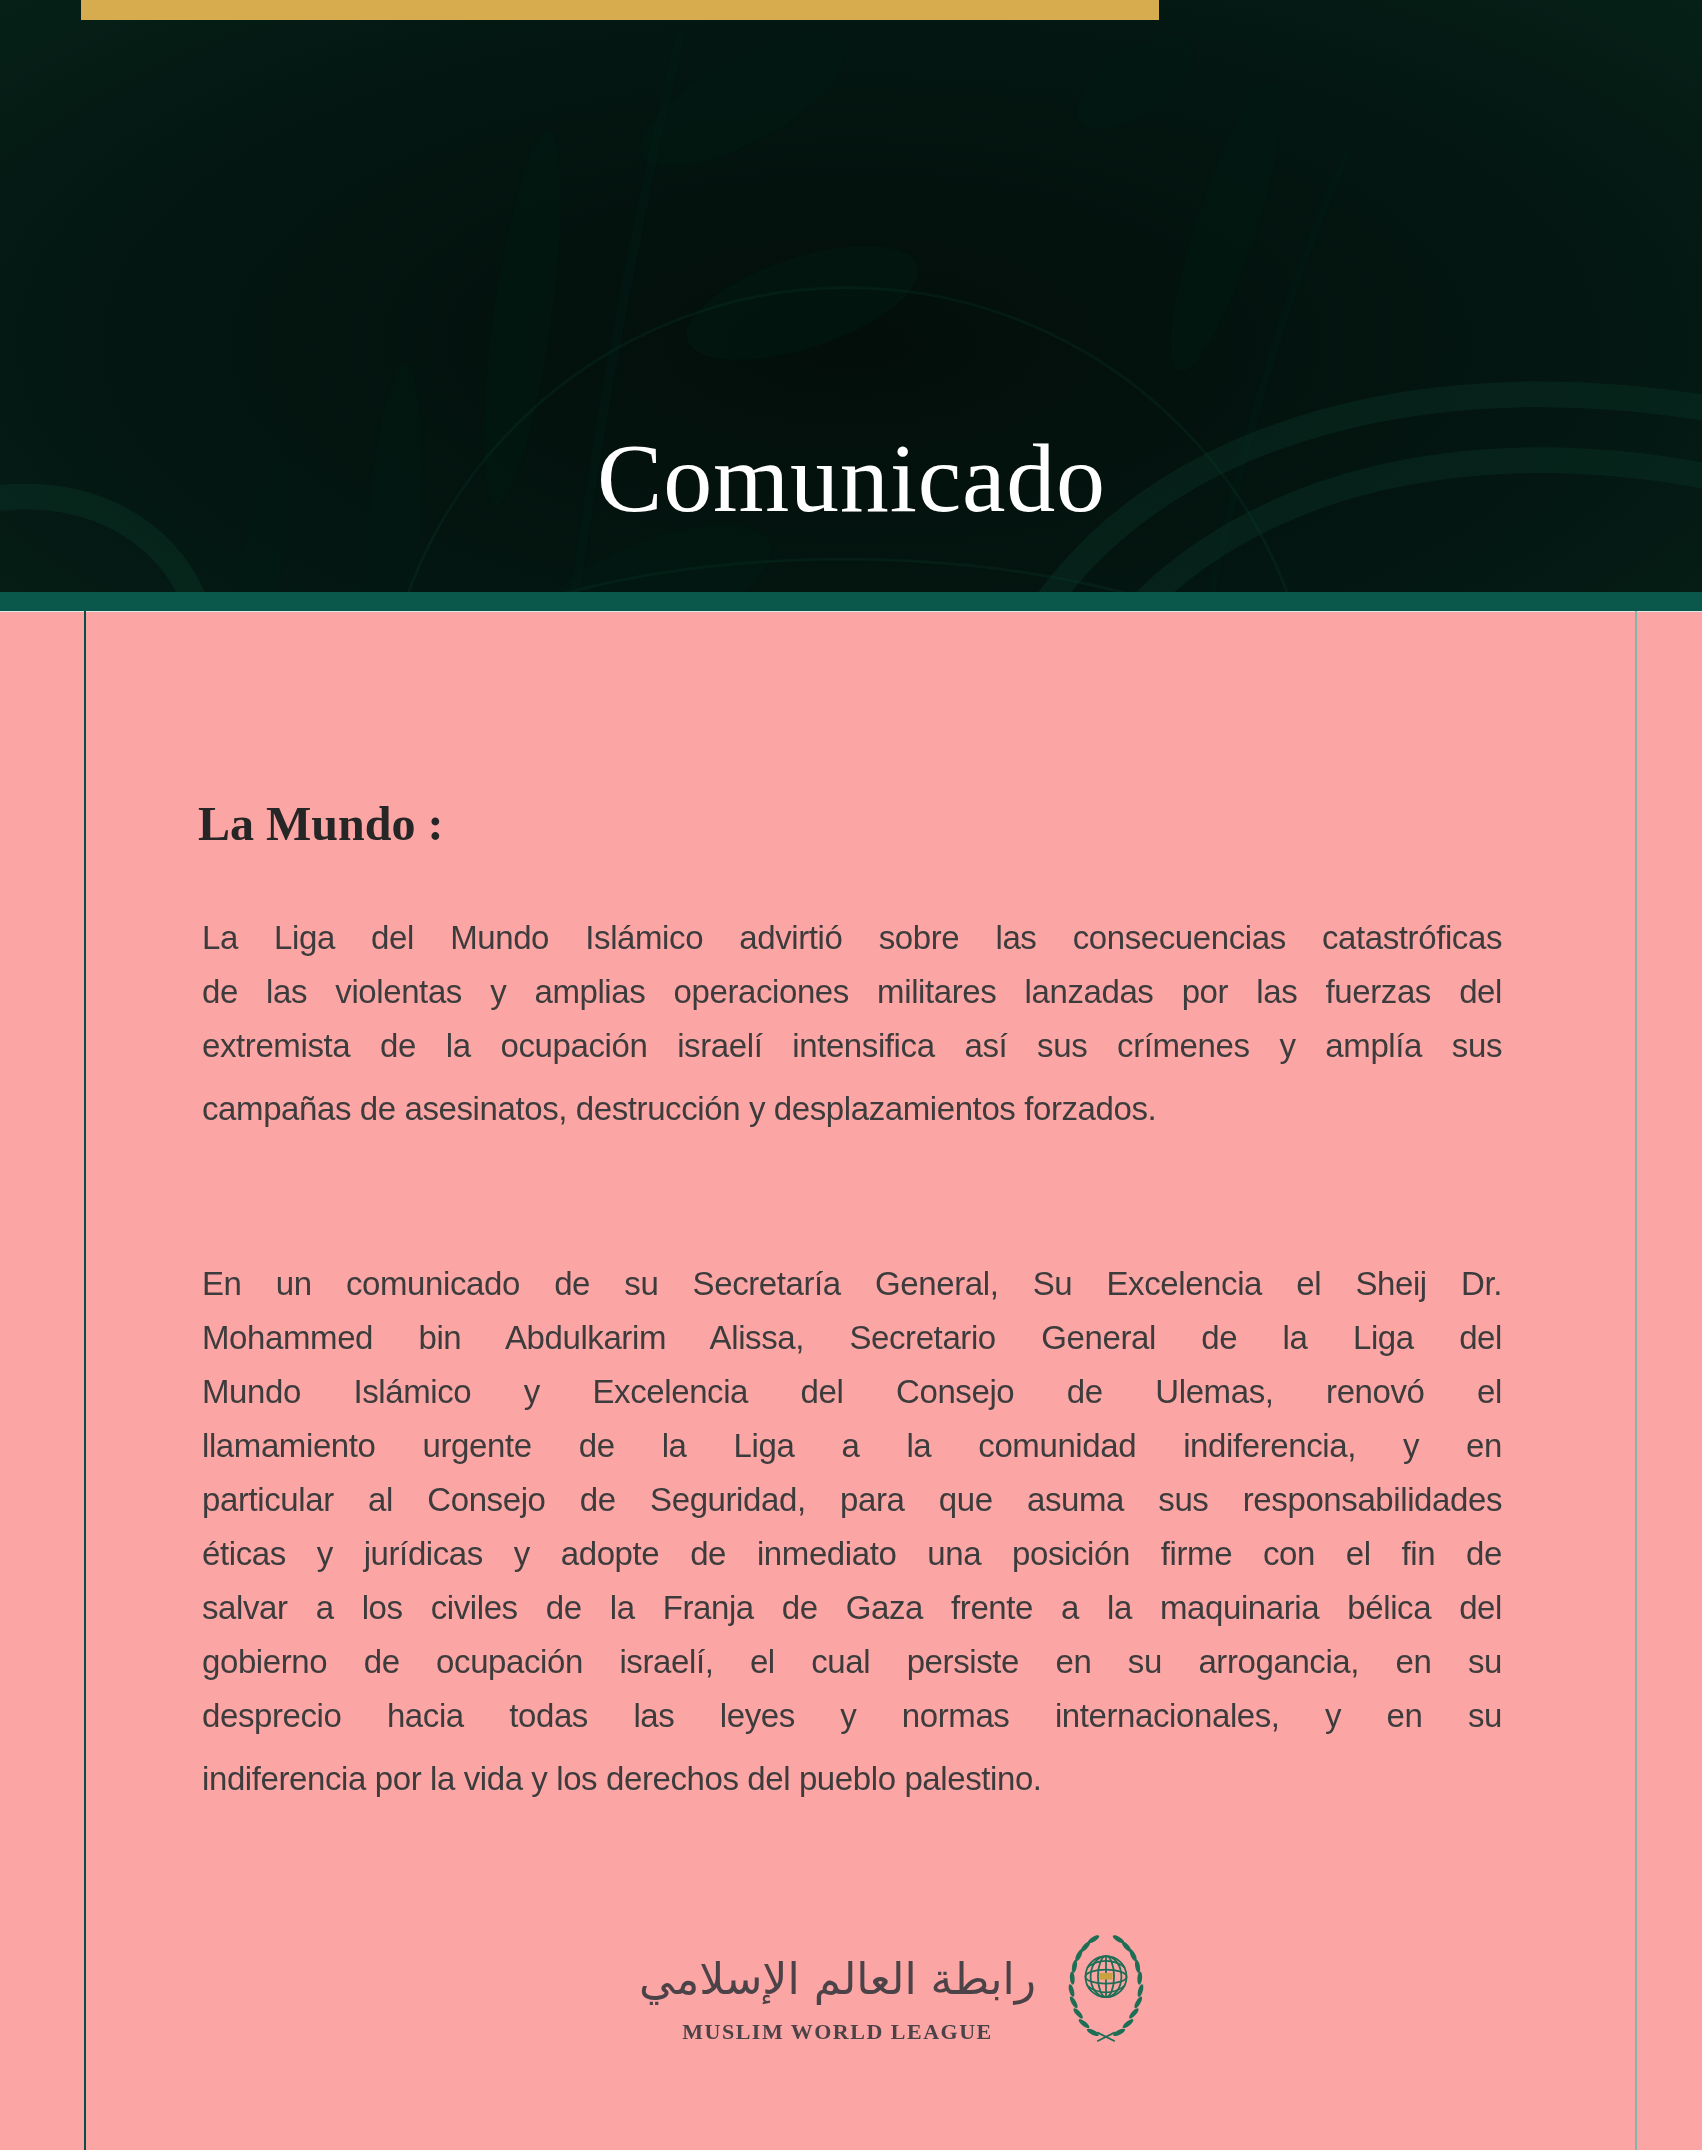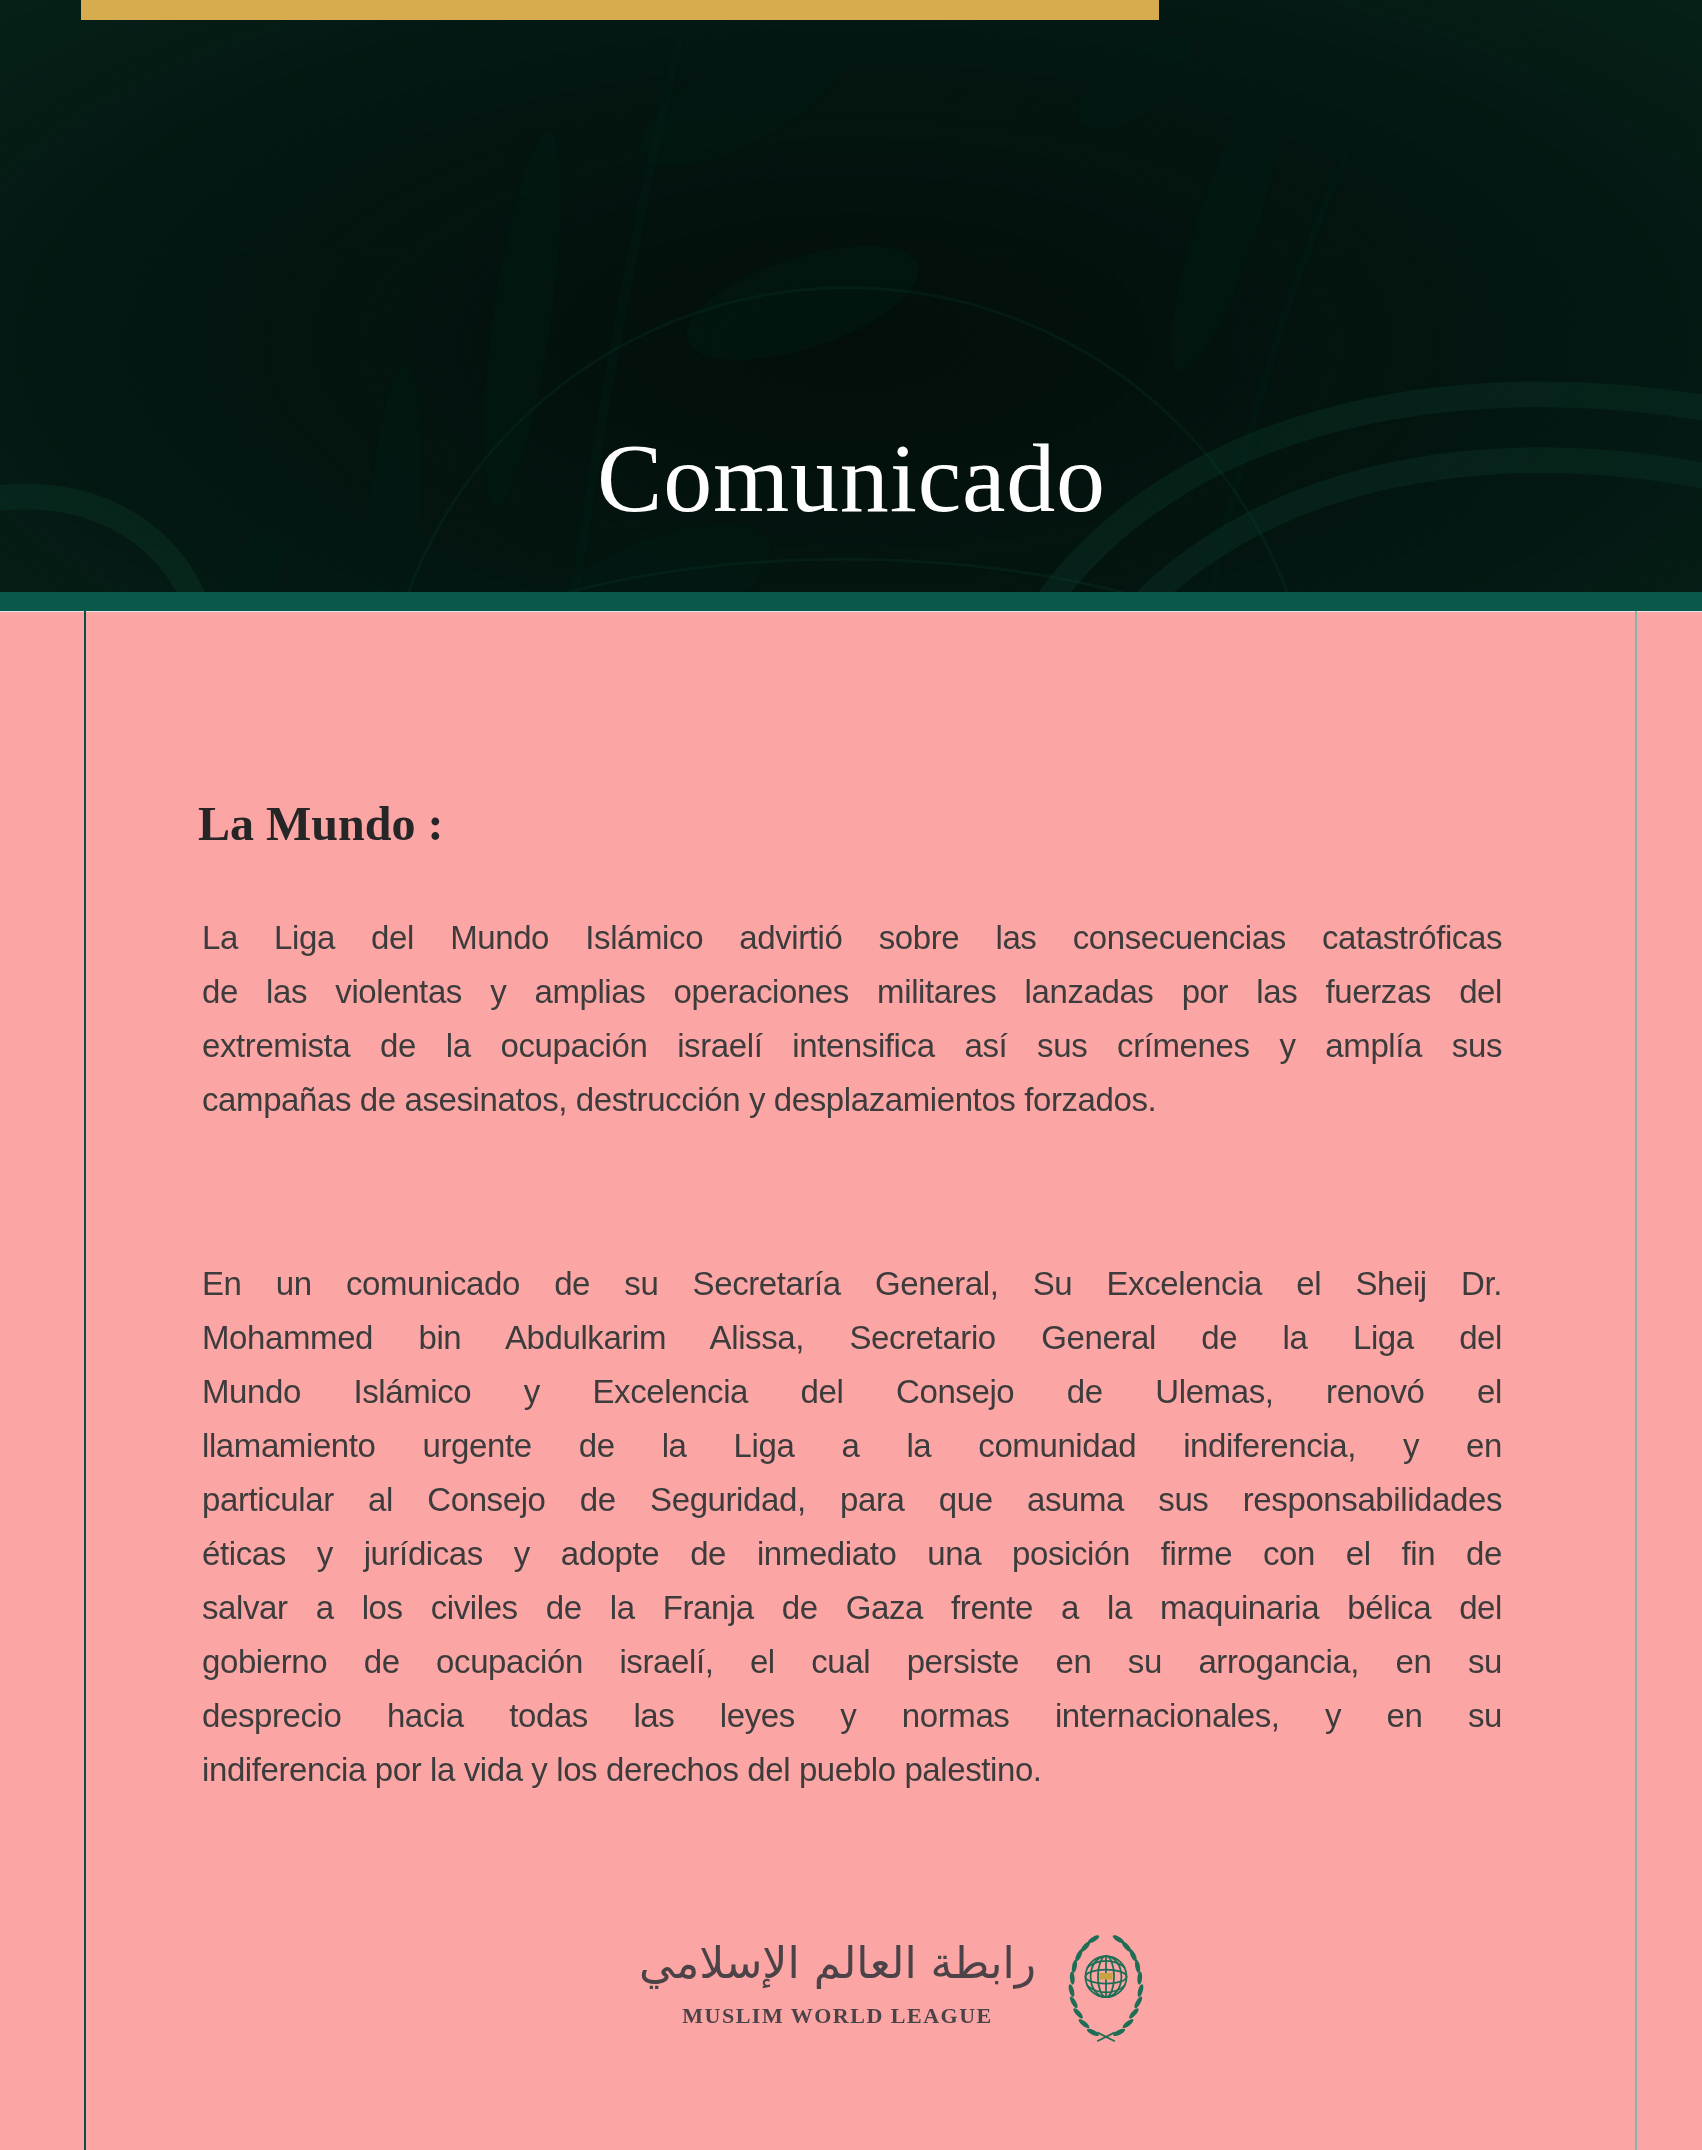--- a/index.html
+++ b/index.html
@@ -55,26 +55,26 @@
     color:#262626;
   }
   .paragraph{position:absolute;left:4px;width:1300px;color:#3c3c3c;}
   .p1{top:911px;}
   .p2{top:1257px;}
   .jline{
     font-size:33px;line-height:54px;letter-spacing:-0.4px;
     text-align:justify;text-align-last:justify;
     white-space:normal;height:54px;overflow:hidden;
   }
-  .jline.last{text-align-last:left;}
+  .jline.last{text-align-last:left;margin-top:9px;}
 
   
   .logo{
     position:absolute;left:639px;top:1931px;
-    display:flex;align-items:flex-start;gap:26px;
+    display:flex;align-items:flex-end;gap:26px;
   }
   .logo-text{display:flex;flex-direction:column;align-items:center;gap:7.6px;}
   .logo-arabic{
     font-family:"DejaVu Sans",sans-serif;
     font-size:44px;line-height:64px;color:#4b4347;
     direction:rtl;
   }
   .logo-latin{
     font-family:"Liberation Serif",serif;
     font-weight:700;font-size:22px;letter-spacing:1.5px;

